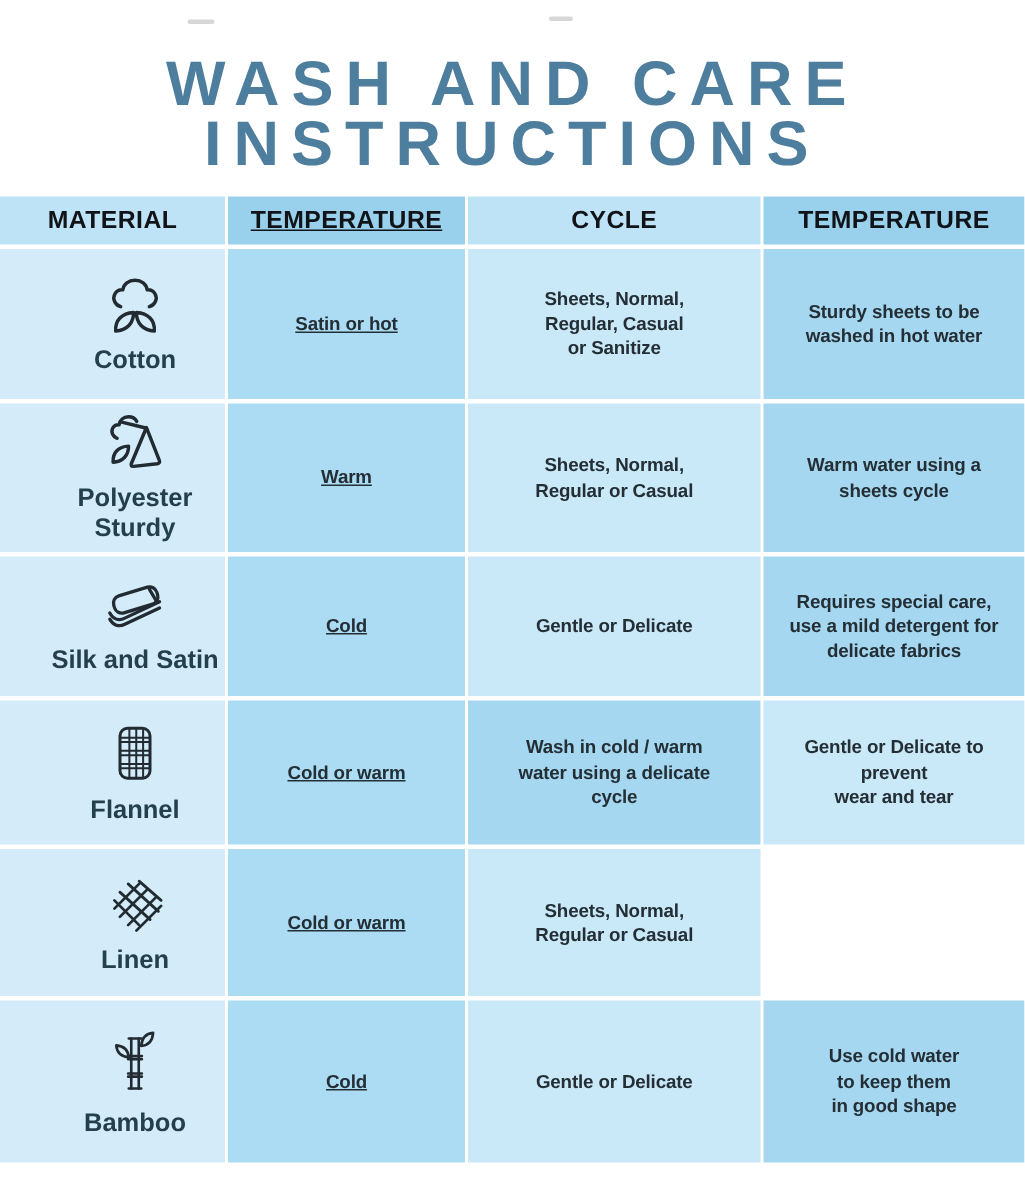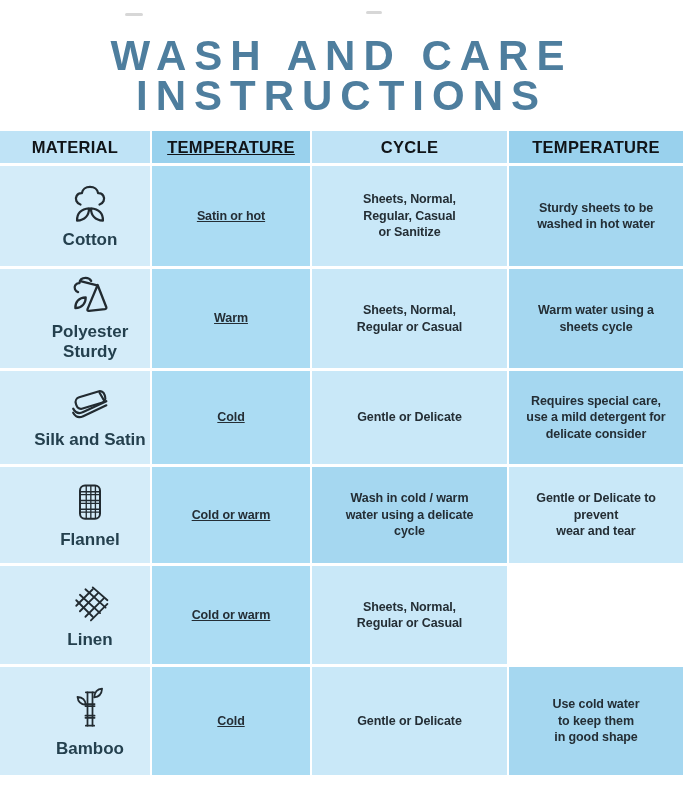--- a/index.html
+++ b/index.html
@@ -102,21 +102,21 @@
         <path d="M36.5 8.5l5 8.5"></path>
         <path d="M7.5 26c2.5 4.5 6.5 6 11 3.8L44 17.8"></path>
         <path d="M7.5 30.5c2.5 4.5 6.5 6 11 3.8L44 22.3"></path>
       </svg>
       <div class="mlabel">Silk and Satin</div>
     </div>
     <div class="cell c2 body">Cold</div>
     <div class="cell c3 body">Gentle or Delicate</div>
     <div class="cell c4 body">Requires special care,
 use a mild detergent for
-delicate consider</div>
+delicate fabrics</div>
   </div>
 
   <div class="row r4">
     <div class="cell c1 mat">
       <svg class="ic" width="40" height="44" viewBox="0 0 48 52">
         <rect x="12" y="5" width="24" height="40" rx="6"></rect>
         <path class="thin" d="M19.5 5.5v39M25 5.5v39M30.5 5.5v39"></path>
         <path class="thin" d="M12.5 12.5h23M12.5 16h23M12.5 23h23M12.5 26.5h23M12.5 33.5h23M12.5 37h23"></path>
       </svg>
       <div class="mlabel">Flannel</div>

